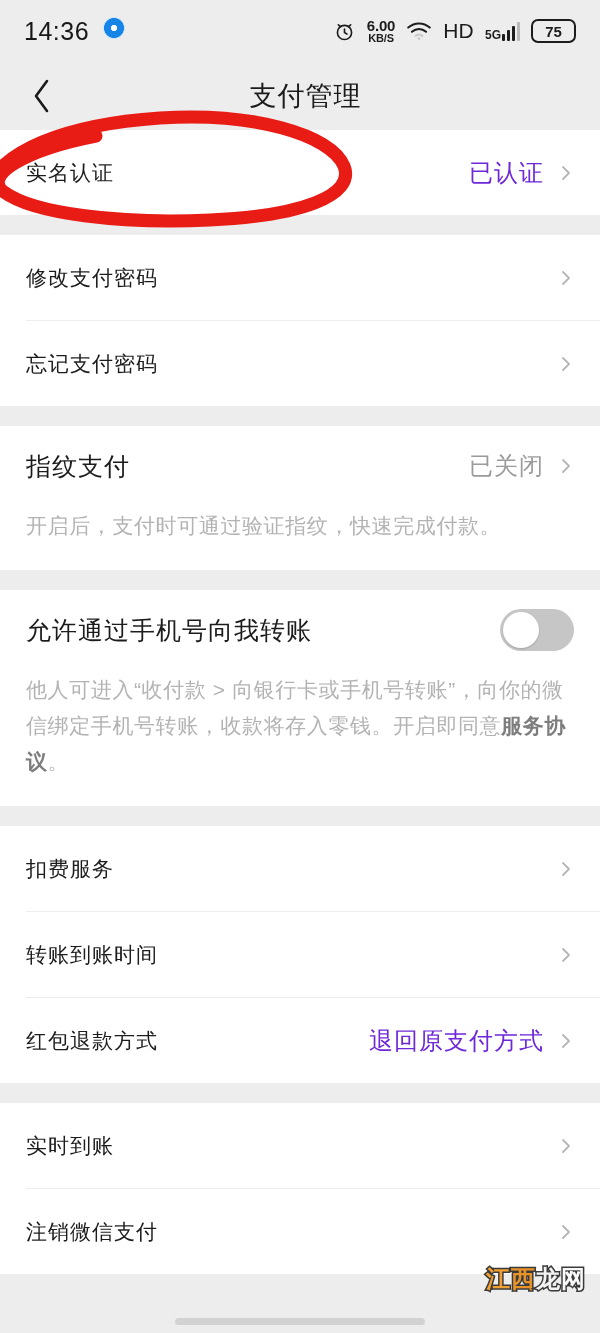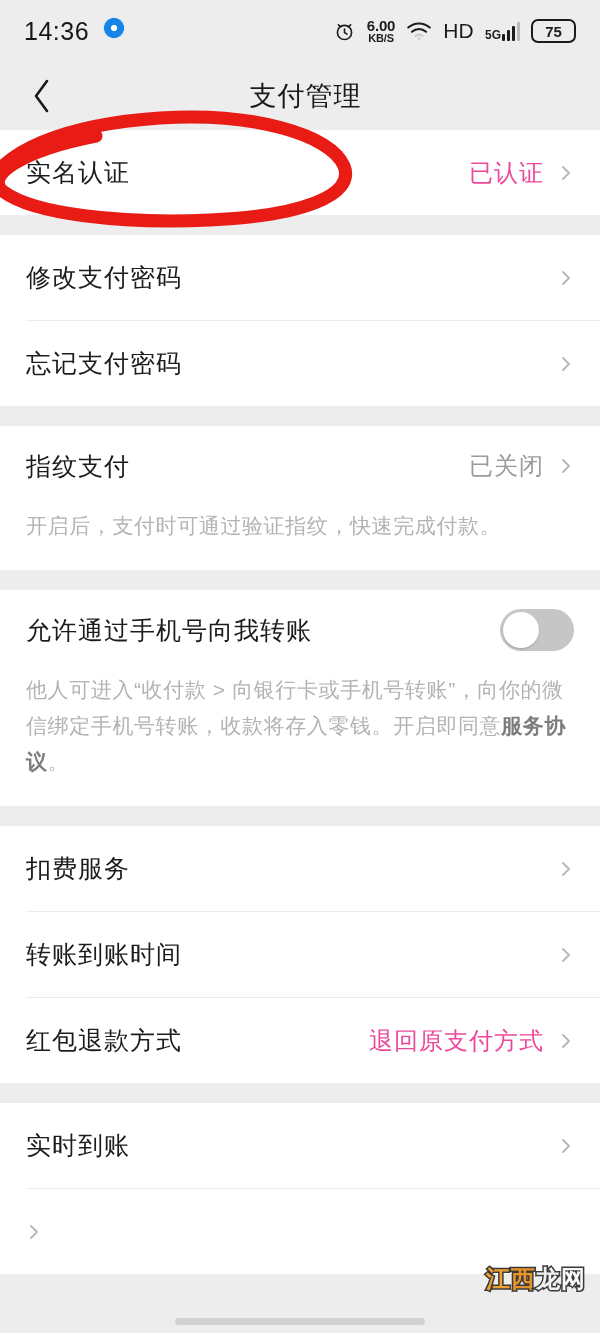--- a/index.html
+++ b/index.html
@@ -57,22 +57,22 @@
 
   
   .scroll { position:absolute; top:130px; left:0; width:600px; height:1203px; }
   .group { background:#ffffff; }
   .gap { height:20px; background:#ededed; }
 
   .row {
     position:relative; display:flex; align-items:center;
     min-height:85px; padding:0 26px 0 26px; background:#fff;
   }
-  .row .label { font-size:25px; color:#1c1c1c; letter-spacing:1px; flex:1; }
-  .row .value { font-size:24px; color:#ec4899; letter-spacing:1px; margin-right:14px; }
+  .row .label { font-size:21px; color:#1c1c1c; letter-spacing:1px; flex:1; }
+  .row .value { font-size:24px; color:#6d28d9; letter-spacing:1px; margin-right:14px; }
   .sep { height:1px; background:#ececec; margin-left:26px; }
 
   .chev { width:16px; height:16px; flex:none; }
 
   .rowblock { background:#fff; padding:0 26px; }
   .rowblock .top { display:flex; align-items:center; min-height:80px; }
   .rowblock .top .label { font-size:25px; color:#1c1c1c; letter-spacing:1px; flex:1; }
   .rowblock .top .value { font-size:24px; color:#9b9b9b; letter-spacing:1px; margin-right:14px; }
   .desc {
     font-size:21px; color:#b3b3b3; line-height:36px; letter-spacing:.6px;
@@ -240,20 +240,21 @@
 
     <div class="group">
       <div class="row">
         <span class="label">实时到账</span>
         <svg class="chev" viewBox="0 0 16 16" fill="none" stroke="#b6b6b6" stroke-width="1.8" stroke-linecap="round" stroke-linejoin="round">
             <path d="M5 2l6 6-6 6"></path>
           </svg>
       </div>
       <div class="sep"></div>
       <div class="row">
+        <span class="label">注销微信支付</span>
         <svg class="chev" viewBox="0 0 16 16" fill="none" stroke="#b6b6b6" stroke-width="1.8" stroke-linecap="round" stroke-linejoin="round">
             <path d="M5 2l6 6-6 6"></path>
           </svg>
       </div>
     </div>
   </div>
 
   <svg class="annot" viewBox="0 0 600 1333" fill="none">
     <path d="M-14 196 C -6 150, 70 124, 160 118 C 252 112, 330 134, 344 166 C 356 196, 300 216, 210 220 C 120 224, 34 214, 4 192 C -18 176, 24 150, 96 136" stroke="#e81b15" stroke-width="13" stroke-linecap="round" stroke-linejoin="round"></path>
   </svg>

